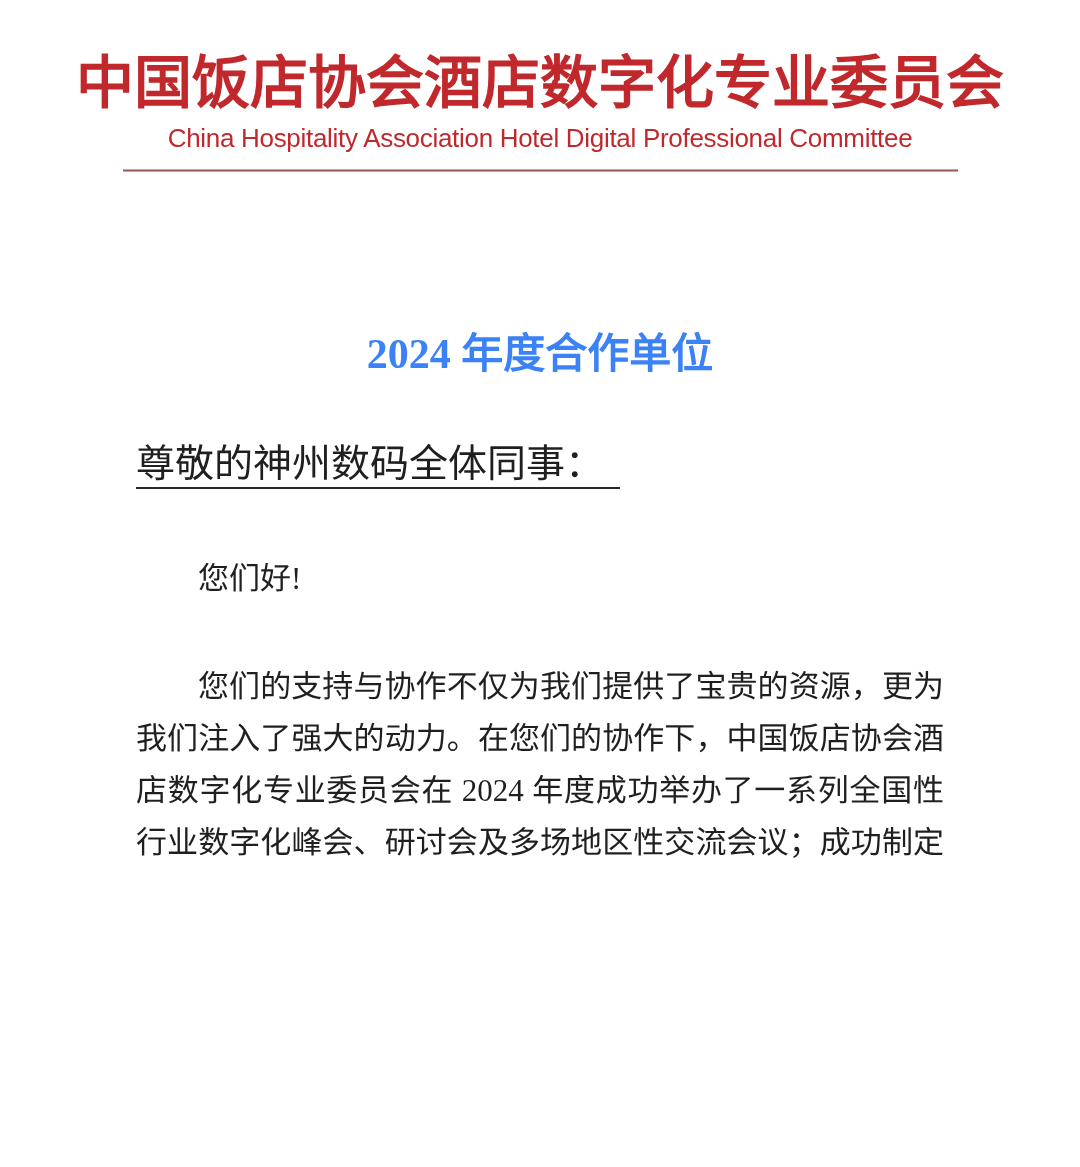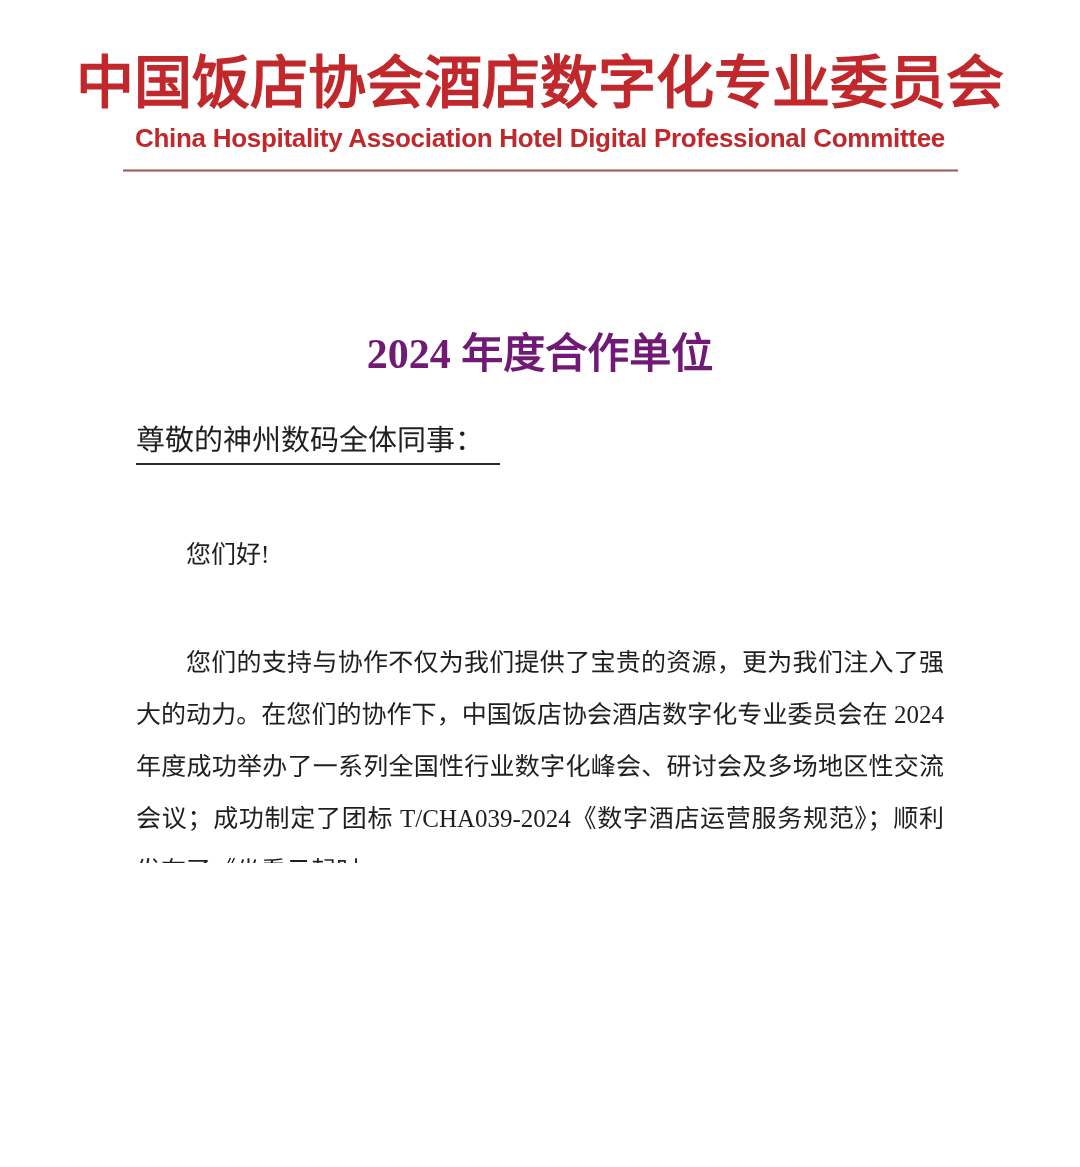--- a/index.html
+++ b/index.html
@@ -25,61 +25,61 @@
     font-weight: bold;
     letter-spacing: 0px;
     color: #c0282c;
     line-height: 1.1;
     white-space: nowrap;
   }
   .org-en {
     margin-top: 7px;
     font-family: "Liberation Sans", "DejaVu Sans", sans-serif;
     font-size: 26px;
-    font-weight: bold;
+    font-weight: normal;
     letter-spacing: -0.3px;
     color: #c0282c;
     white-space: nowrap;
   }
   .head-rule {
     width: 835px;
     height: 3px;
     margin: 15px auto 0 auto;
     background: #9a5c5c;
     border-top: 1px solid #caa3a3;
     border-bottom: 1px solid #caa3a3;
   }
 
   
   .doc-title {
     margin-top: 150px;
     text-align: center;
     font-weight: bold;
-    color: #701a75;
+    color: #3b82f6;
     font-size: 42px;
     line-height: 64px;
   }
   .content {
     width: 808px;
     margin: 0 auto;
     color: #1f1f1f;
   }
   .salutation {
-    margin-top: 36px;
-    font-size: 29px;
+    margin-top: 60px;
+    font-size: 39px;
     line-height: 36px;
     text-decoration: underline;
   }
   .salutation .underlined {
     display: inline-block;
     border-bottom: 2px solid #2a2a2a;
     padding: 0 16px 5px 0;
   }
   .body-text p {
-    font-size: 25px;
+    font-size: 31px;
     line-height: 52px;
     text-align: justify;
     text-indent: 2em;
     color: #1f1f1f;
   }
   .body-text p.first { margin-top: 64px; }
   .body-text p.spaced { margin-top: 56px; }
 </style>
 </head>
 <body>

